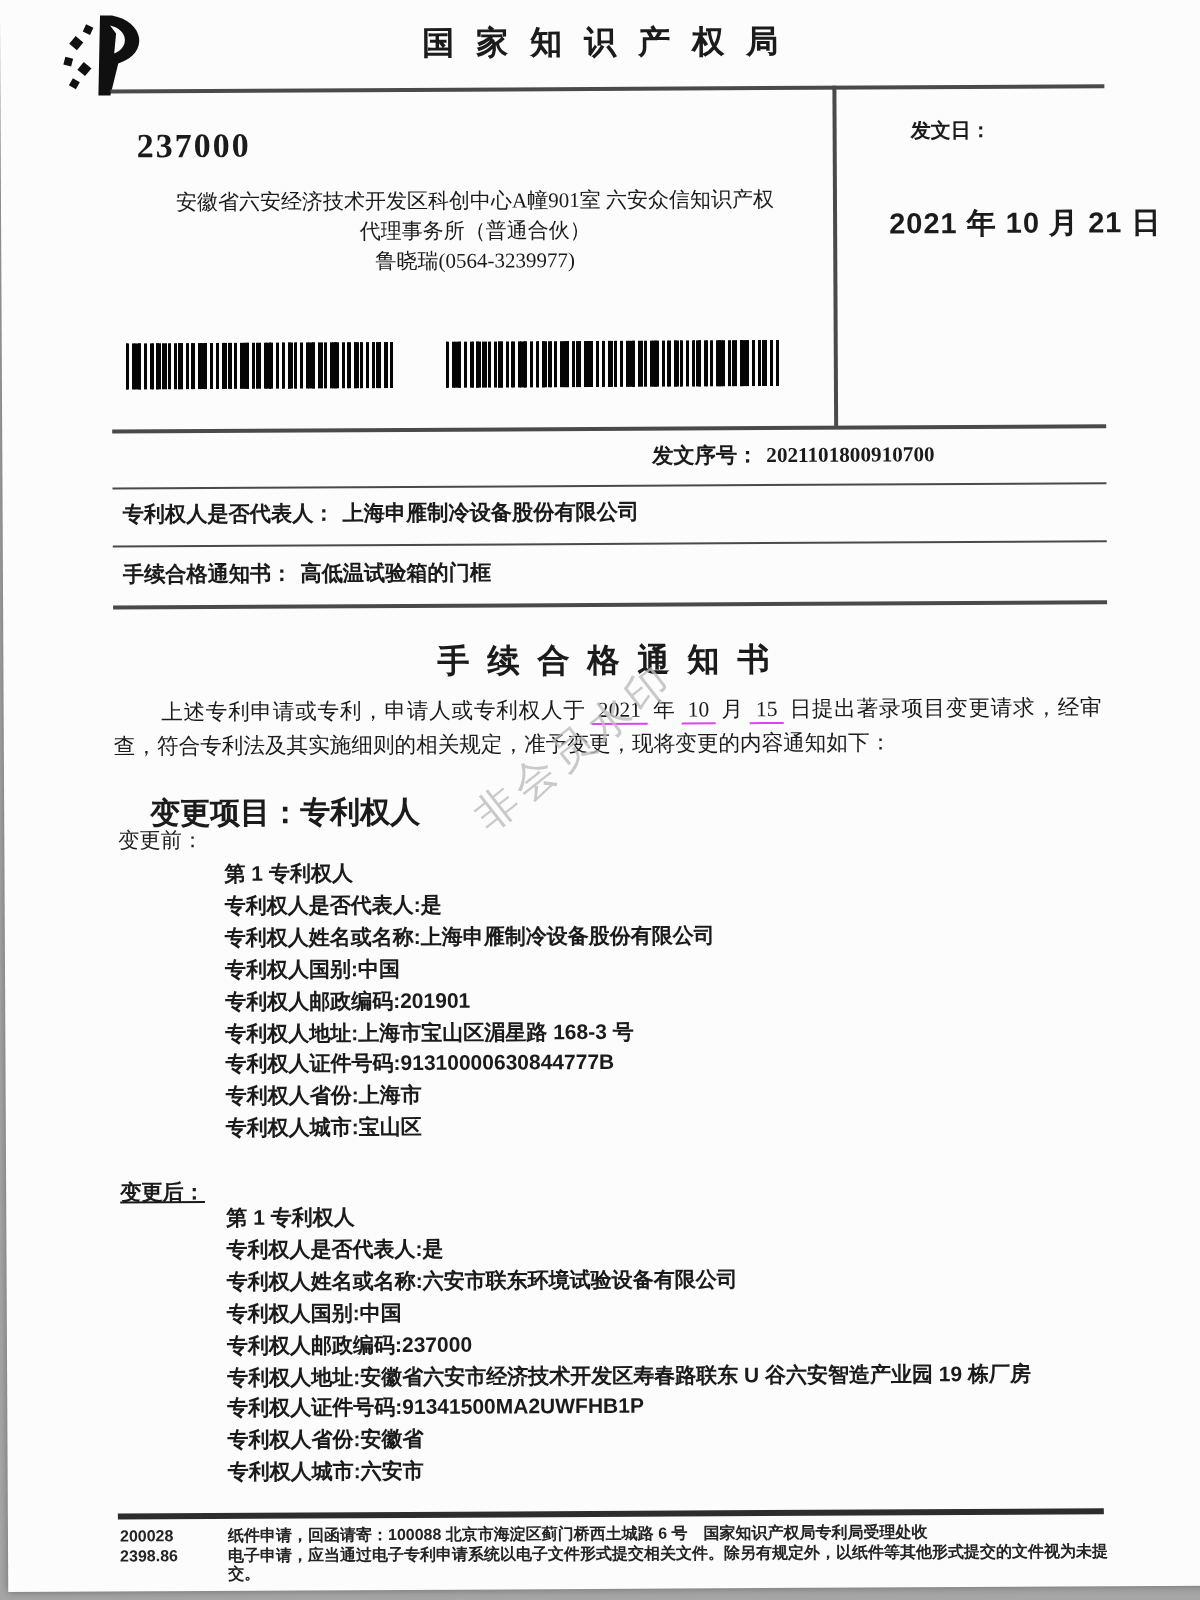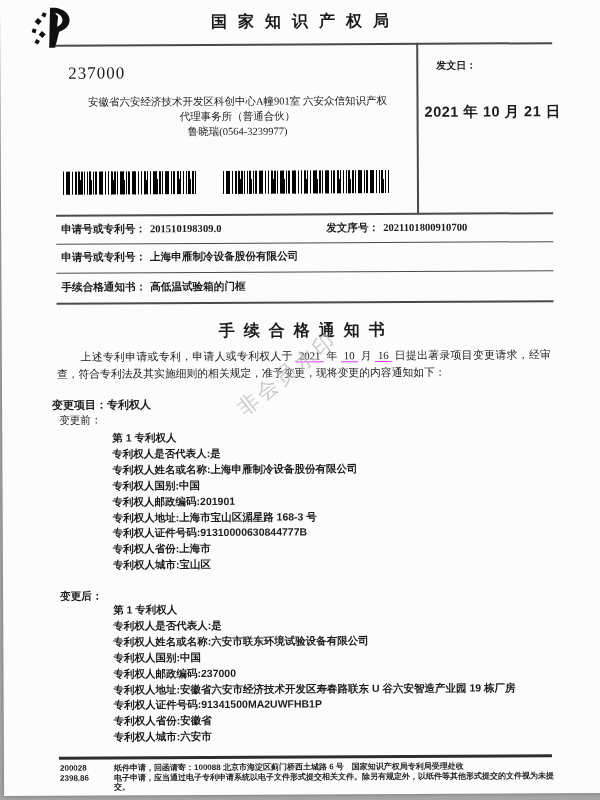--- a/index.html
+++ b/index.html
@@ -14,31 +14,31 @@
   }
   .abs{position:absolute;}
   .hei{font-family:"Liberation Sans","DejaVu Sans",sans-serif;}
   
   .logo{left:27px;top:5px;width:50px;height:46px;}
   .agency{left:0;top:13px;width:600px;text-align:center;font-weight:bold;
     font-size:16px;letter-spacing:11px;text-indent:11px;}
   .rule{background:#4a4a4a;height:1.6px;left:55px;width:497px;}
   .rule-top{top:45px;height:2px;}
   
-  .postcode{left:68px;top:64px;font-size:17px;font-weight:normal;letter-spacing:1px;}
+  .postcode{left:68px;top:64px;font-size:17px;font-weight:bold;letter-spacing:1px;}
   .addr{left:58px;top:95px;width:358px;text-align:center;font-size:10.5px;line-height:15px;}
   .barcode{top:172px;height:23px;background:
     repeating-linear-gradient(90deg,#050505 0 1.5px,rgba(0,0,0,0) 1.5px 3px),
     repeating-linear-gradient(90deg,#050505 0 1px,rgba(0,0,0,0) 1px 6.5px),
     repeating-linear-gradient(90deg,rgba(0,0,0,0) 0 4px,#050505 4px 6.6px,rgba(0,0,0,0) 6.6px 11px);}
   .bc1{left:62px;width:134px;}
   .bc2{left:222px;width:168px;}
   .vdiv{left:416px;top:45px;width:1.6px;height:171px;background:#4a4a4a;}
-  .dispatch-label{left:436px;top:61px;font-size:10px;font-weight:bold;}
-  .dispatch-date{left:424px;top:105px;font-size:14.5px;font-weight:bold;letter-spacing:.5px;
+  .dispatch-label{left:455px;top:61px;font-size:10px;font-weight:bold;}
+  .dispatch-date{left:444px;top:105px;font-size:14.5px;font-weight:bold;letter-spacing:.5px;
     font-family:"Liberation Sans","DejaVu Sans",sans-serif;}
   
   .mrow{left:55px;width:497px;display:flex;align-items:center;font-size:10.6px;font-weight:bold;}
   .mrow .lbl{font-family:"Liberation Sans","DejaVu Sans",sans-serif;}
   .r1{top:216px;height:27px;}
   .r2{top:244px;height:28px;}
   .r3{top:273px;height:30px;}
   .rule-a{top:215px;}
   .rule-b{top:243.5px;height:1.2px;}
   .rule-c{top:272.5px;height:1.2px;}
@@ -46,23 +46,23 @@
   .cell1{margin-left:5px;}
   .cell2{position:absolute;left:270px;}
   .val{margin-left:4px;}
   
   .notice-title{left:0;top:322px;width:600px;text-align:center;font-weight:bold;
     font-size:16px;letter-spacing:9px;text-indent:9px;
     font-family:"Liberation Sans","DejaVu Sans",sans-serif;}
   .body-para{left:55px;top:349px;width:494px;font-size:10.8px;line-height:16.8px;
     text-align:justify;text-indent:2.2em;}
   .u{border-bottom:1px solid #d946ef;padding:0 3px;}
-  .chg-item{left:50px;top:398px;font-size:11px;font-weight:bold;}
+  .chg-item{left:73px;top:398px;font-size:15px;font-weight:bold;}
   .chg-before{left:57px;top:414px;font-size:10.6px;font-weight:normal;}
-  .chg-after{left:57px;top:590px;font-size:10.6px;font-weight:bold;}
+  .chg-after{left:57px;top:590px;font-size:10.6px;font-weight:bold;text-decoration:underline;}
   .detail{left:110px;width:460px;font-size:10.5px;font-weight:bold;line-height:15.9px;
     font-family:"Liberation Sans","DejaVu Sans",sans-serif;}
   .blk-before{top:431px;}
   .blk-after{top:603px;}
   
   .watermark{left:238px;top:398px;width:160px;color:#bdbdbd;opacity:.8;
     font-size:21px;letter-spacing:3px;transform:rotate(-38deg);transform-origin:left center;
     font-family:"Liberation Sans","DejaVu Sans",sans-serif;}
   
   .rule-foot{top:757px;height:2.6px;background:#2d2d2d;left:55px;width:493px;}
@@ -96,49 +96,46 @@
     <div>鲁晓瑞(0564-3239977)</div>
   </div>
   <div class="abs barcode bc1"></div>
   <div class="abs barcode bc2"></div>
   <div class="abs vdiv"></div>
   <div class="abs dispatch-label hei">发文日：</div>
   <div class="abs dispatch-date">2021 年 10 月 21 日</div>
 
   <div class="abs rule rule-a"></div>
   <div class="abs mrow r1">
-    <span class="cell1">
-      <span class="lbl">申请号或专利号：</span><span class="val">201510198309.0</span>
-    </span>
     <span class="cell2">
       <span class="lbl">发文序号：</span><span class="val">2021101800910700</span>
     </span>
   </div>
   <div class="abs rule rule-b"></div>
   <div class="abs mrow r2">
     <span class="cell1">
-      <span class="lbl">申请号或专利号：</span><span class="val hei">上海申雁制冷设备股份有限公司</span>
+      <span class="lbl">专利权人是否代表人：</span><span class="val hei">上海申雁制冷设备股份有限公司</span>
     </span>
   </div>
   <div class="abs rule rule-c"></div>
   <div class="abs mrow r3">
     <span class="cell1">
       <span class="lbl">手续合格通知书：</span><span class="val hei">高低温试验箱的门框</span>
     </span>
   </div>
   <div class="abs rule rule-d"></div>
 
   <div class="abs notice-title">手续合格通知书</div>
   <div class="abs body-para">
     <span>上述专利申请或专利，申请人或专利权人于</span>
     <span class="u">2021</span>
     <span>年</span>
     <span class="u">10</span>
     <span>月</span>
-    <span class="u">16</span>
+    <span class="u">15</span>
     <span>日提出著录项目变更请求，经审查，符合专利法及其实施细则的相关规定，准予变更，现将变更的内容通知如下：</span>
   </div>
 
   <div class="abs chg-item hei">变更项目：专利权人</div>
   <div class="abs chg-before hei">变更前：</div>
   <div class="abs detail blk-before">
     <div>第 1 专利权人</div>
     <div>专利权人是否代表人:是</div>
     <div>专利权人姓名或名称:上海申雁制冷设备股份有限公司</div>
     <div>专利权人国别:中国</div>

